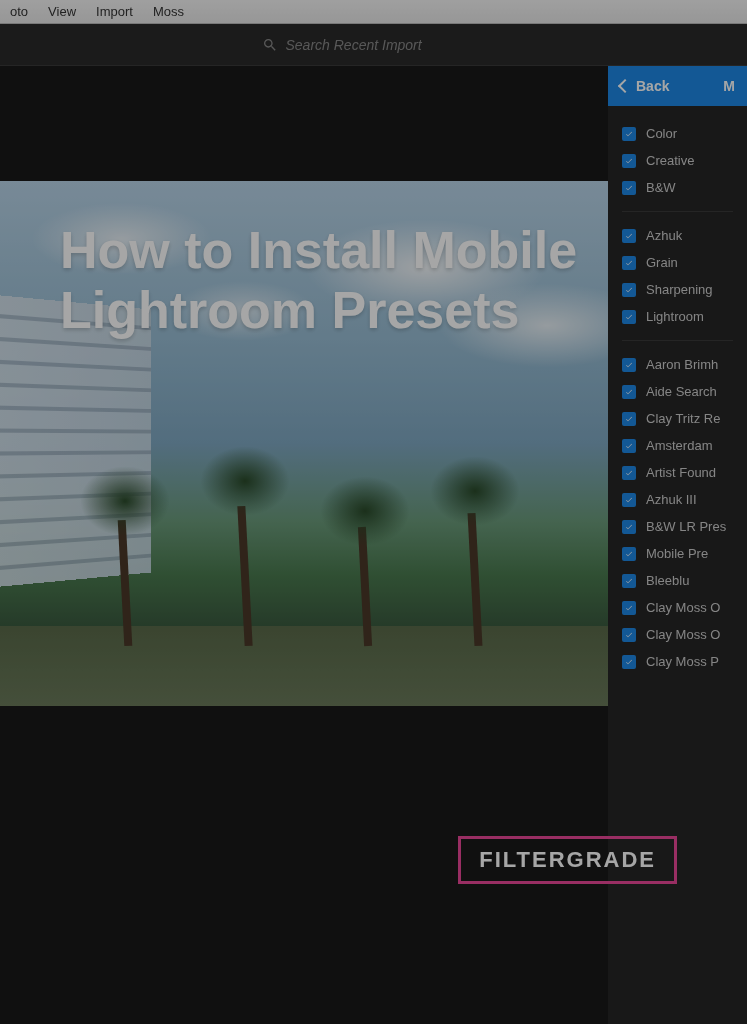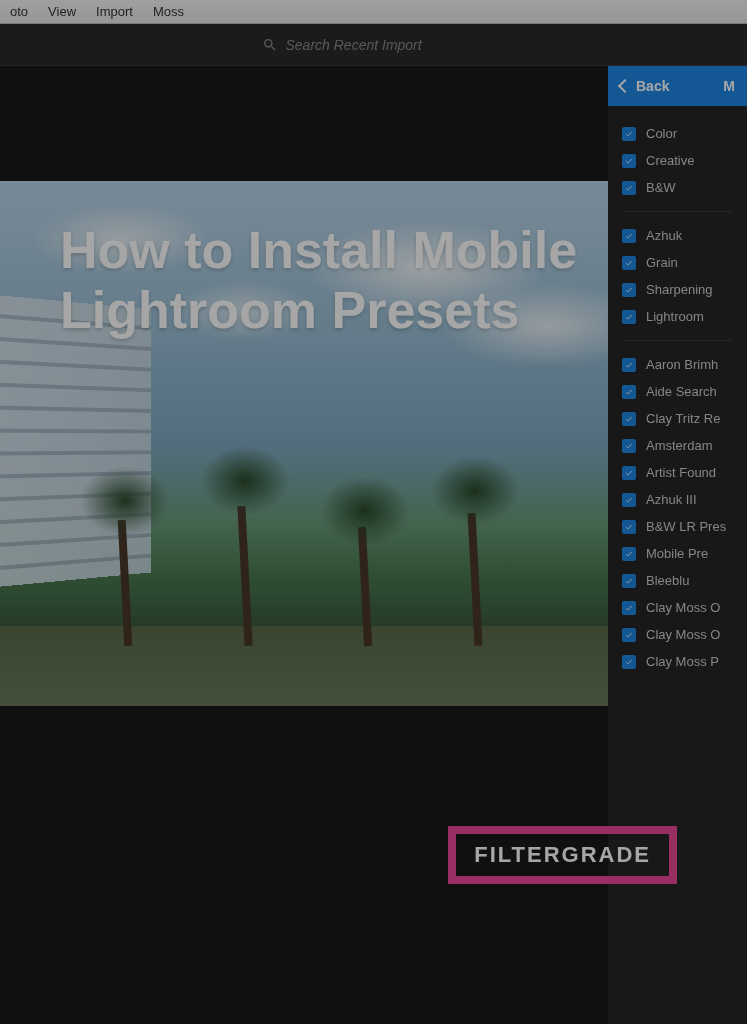--- a/index.html
+++ b/index.html
@@ -278,21 +278,21 @@
     .preset-divider {
       height: 1px;
       background: #3a3a3a;
       margin: 10px 0;
     }
     
     .filtergrade-logo {
       position: absolute;
       bottom: 140px;
       right: 70px;
-      border: 8px solid #ec4899;
+      border: 3px solid #ec4899;
       padding: 8px 18px;
       color: #fff;
       font-size: 22px;
       font-weight: 800;
       letter-spacing: 2px;
       z-index: 50;
     }
     
     .right-cut {
       overflow: hidden;

